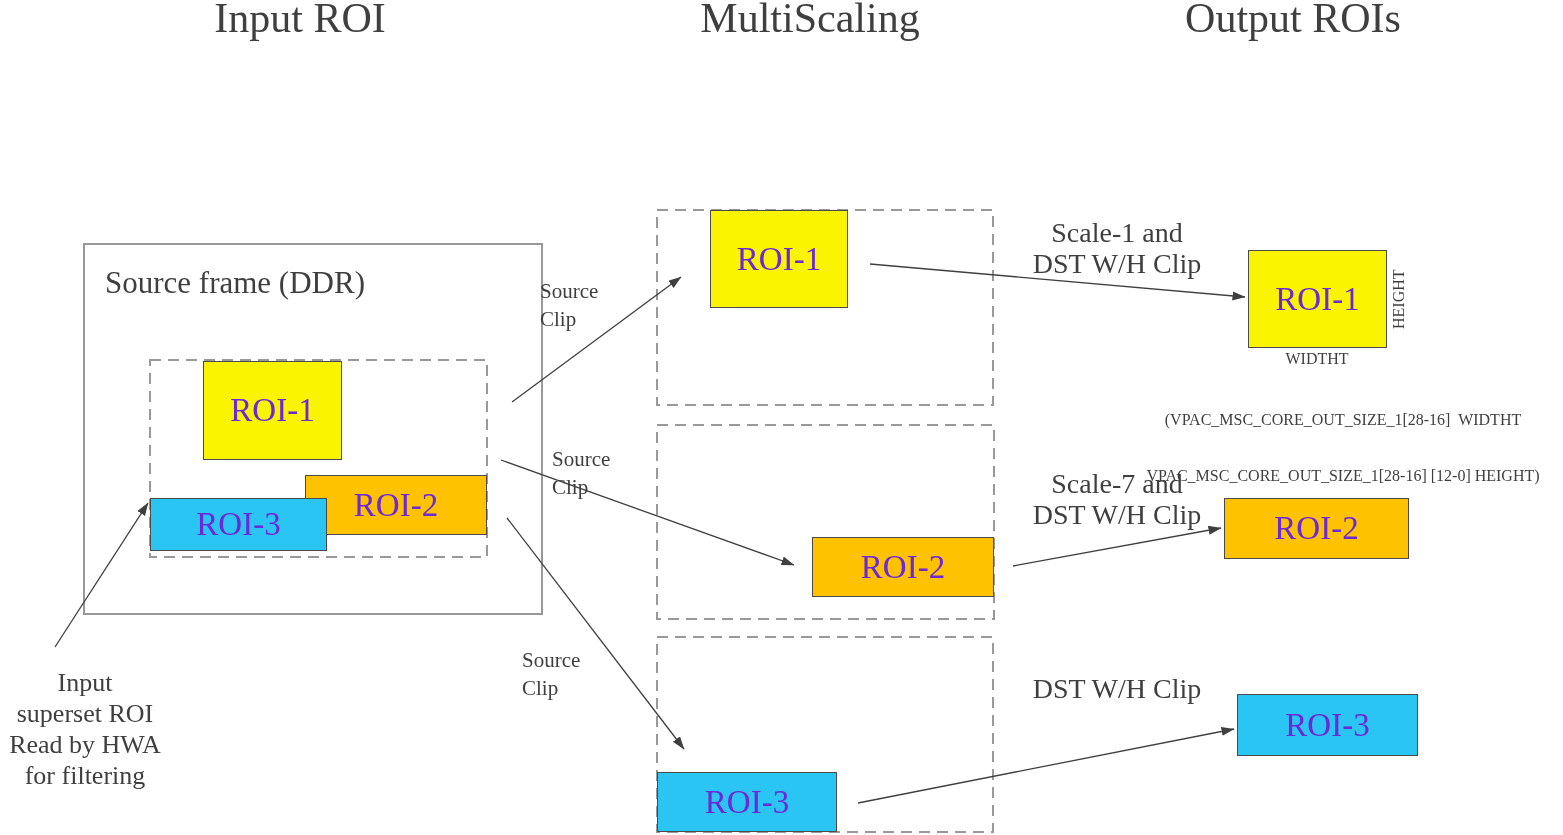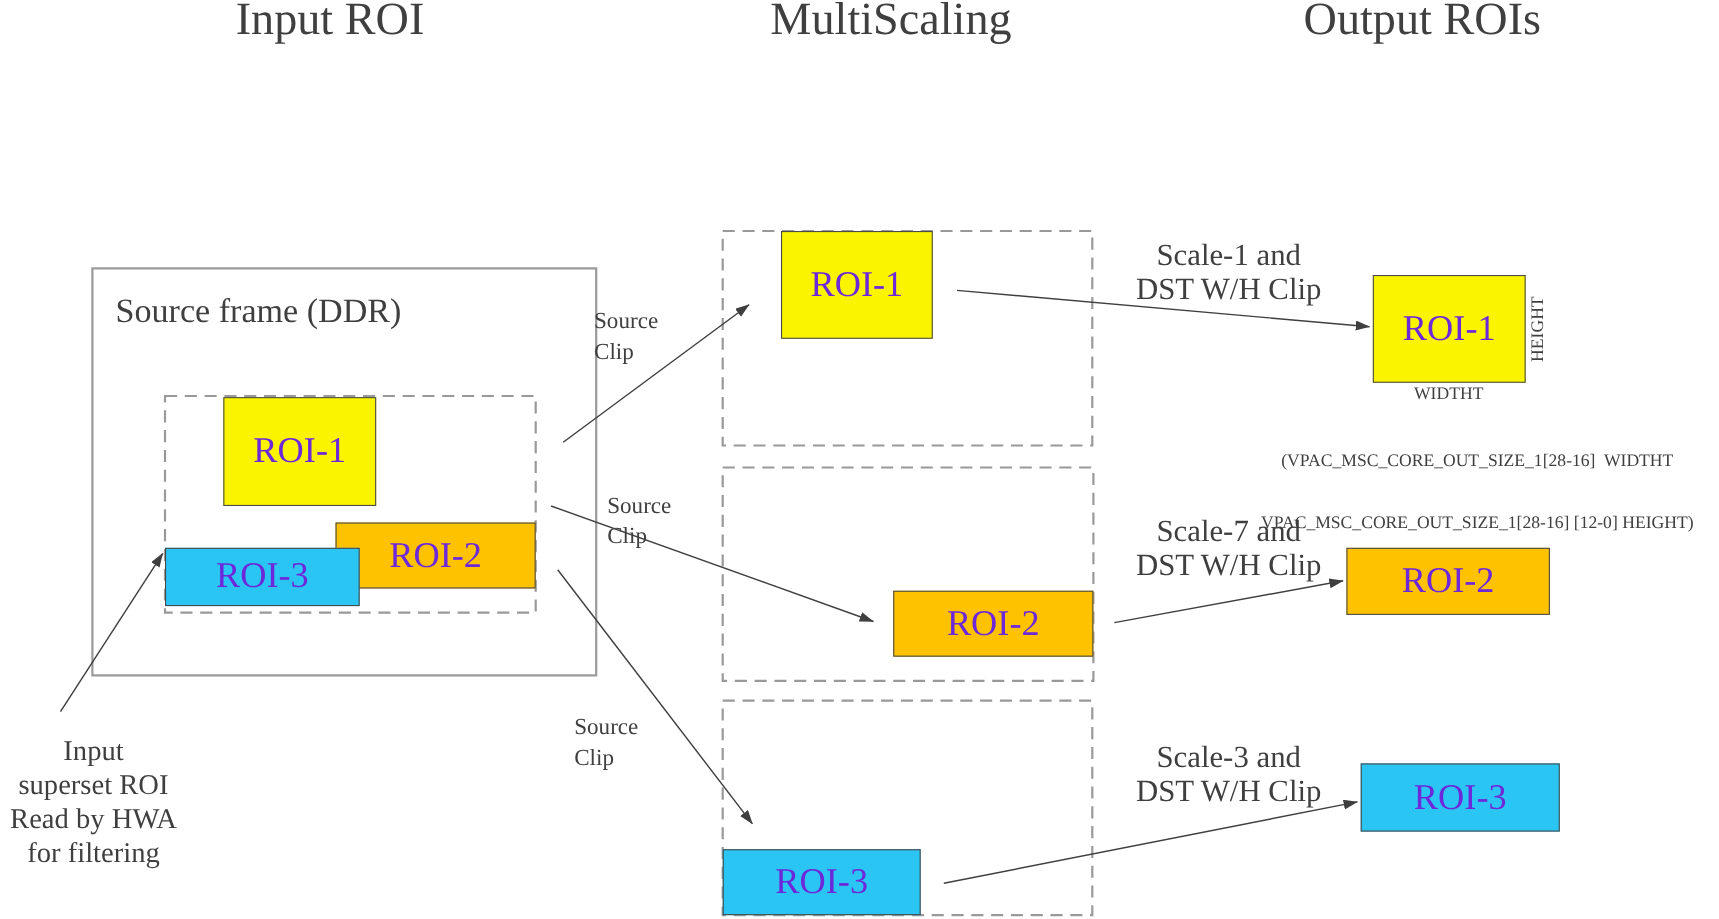--- a/index.html
+++ b/index.html
@@ -97,21 +97,20 @@
 
   <div class="abs scale-lbl" style="left:1007px;top:217px;">
     <div>Scale-1 and</div>
     <div>DST W/H Clip</div>
   </div>
   <div class="abs scale-lbl" style="left:1007px;top:468px;">
     <div>Scale-7 and</div>
     <div>DST W/H Clip</div>
   </div>
   <div class="abs scale-lbl" style="left:1007px;top:673px;">
-    <div>Scale-3 and</div>
     <div>DST W/H Clip</div>
   </div>
 
   <div class="abs roi fill-y" style="left:1248px;top:250px;width:139px;height:98px;">
     <span>ROI-1</span>
   </div>
   <div class="abs roi fill-o" style="left:1224px;top:498px;width:185px;height:61px;">
     <span>ROI-2</span>
   </div>
   <div class="abs roi fill-c" style="left:1237px;top:694px;width:181px;height:62px;">

